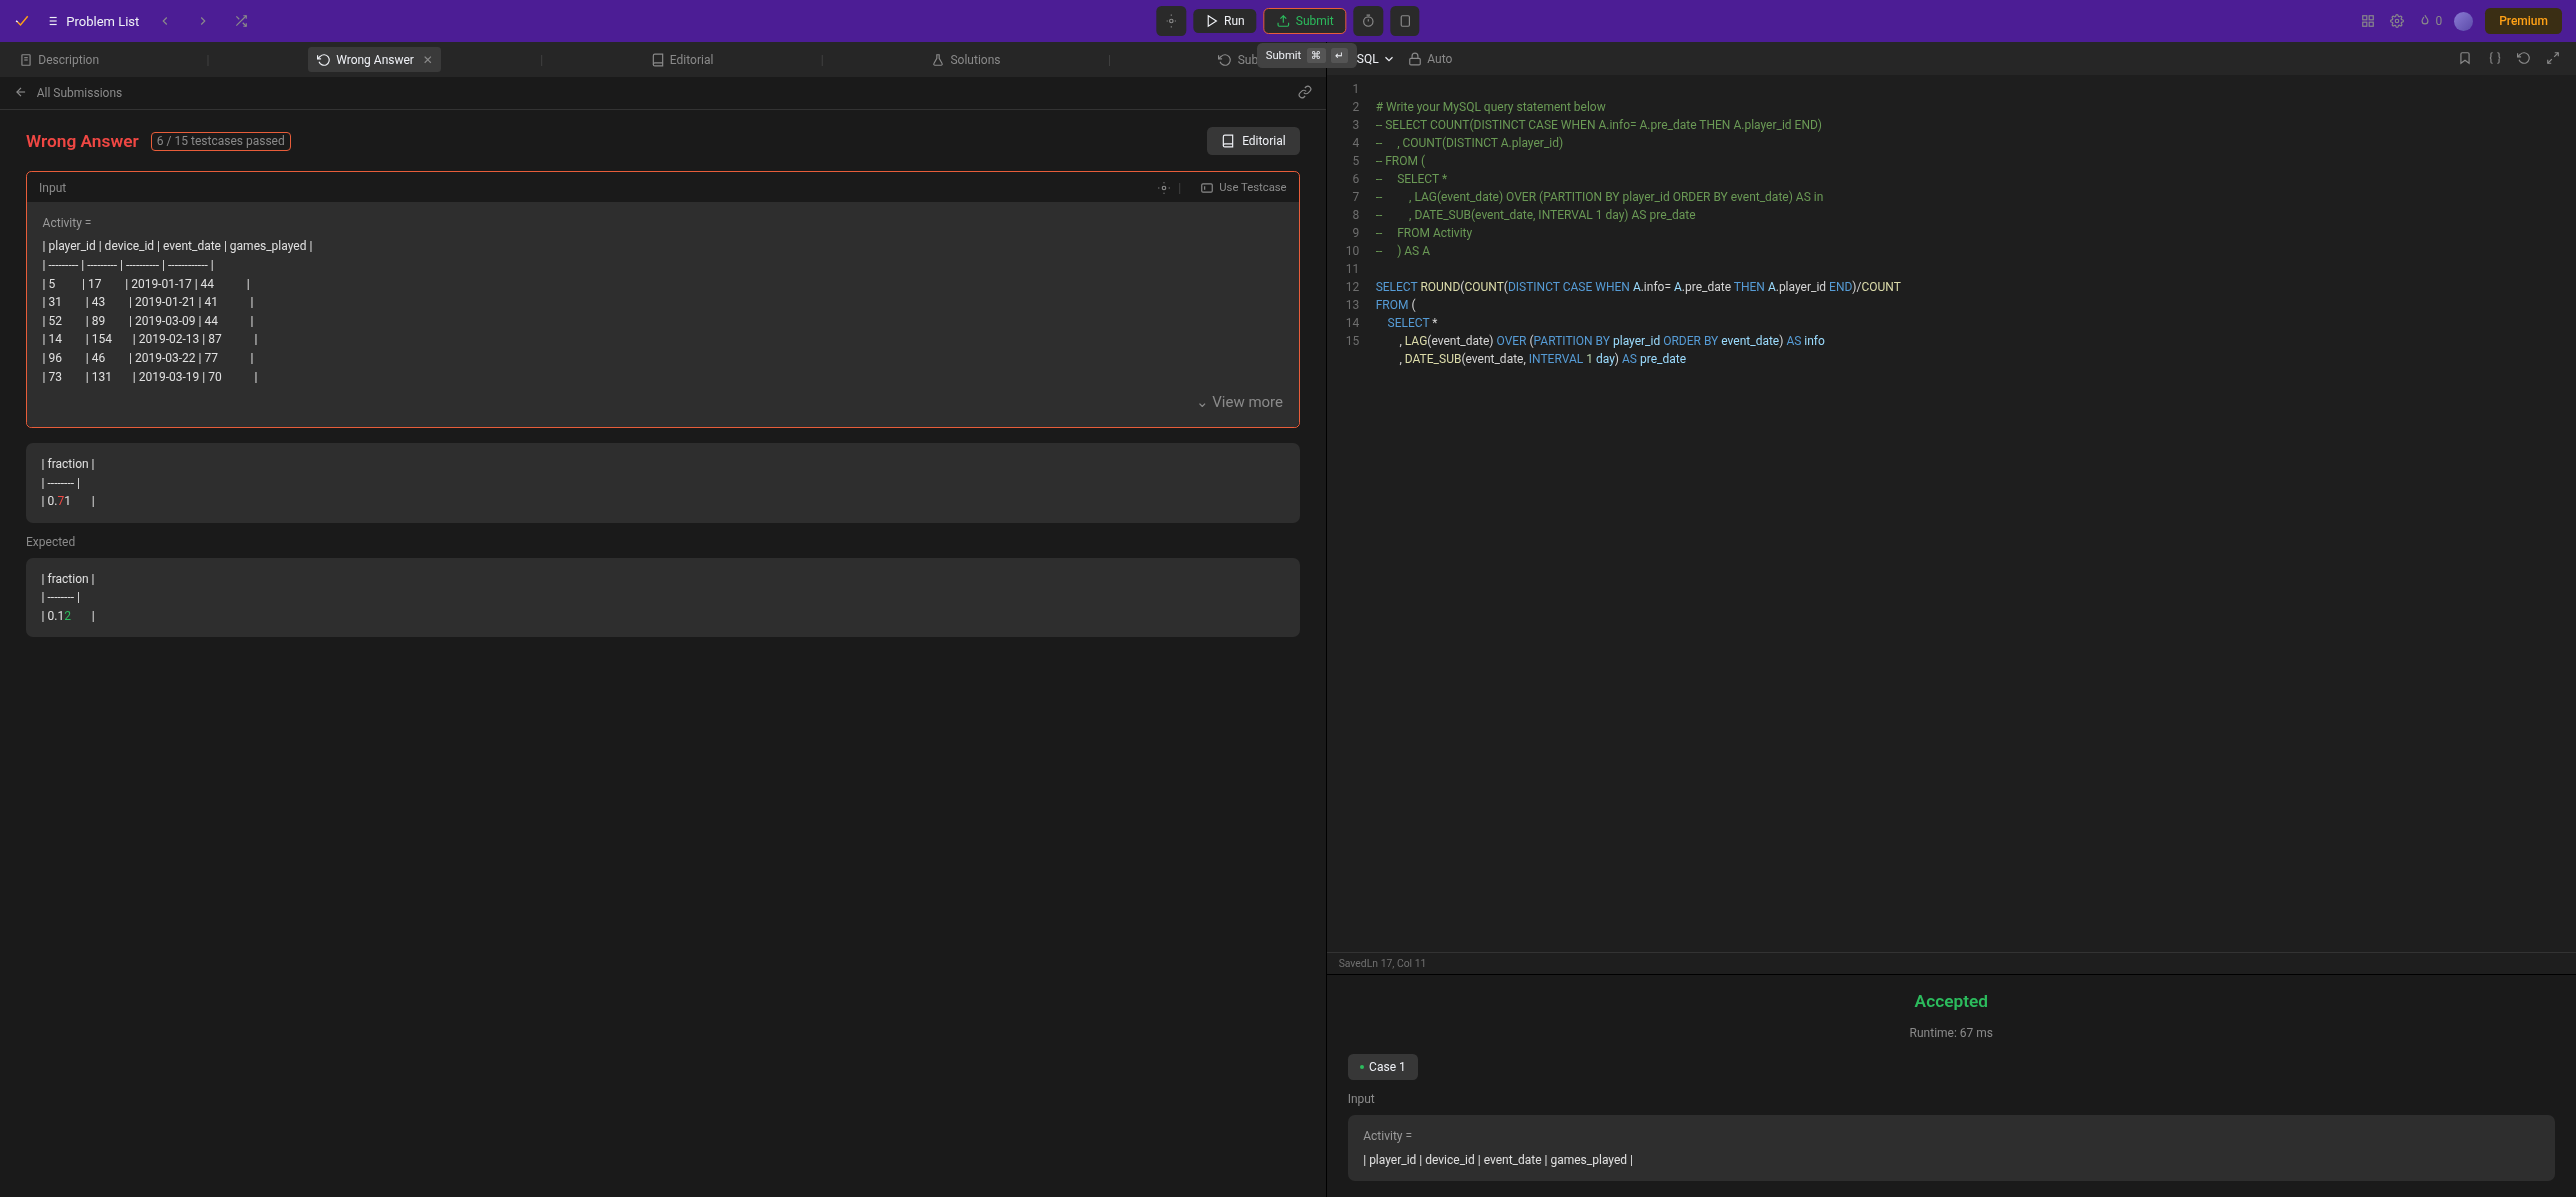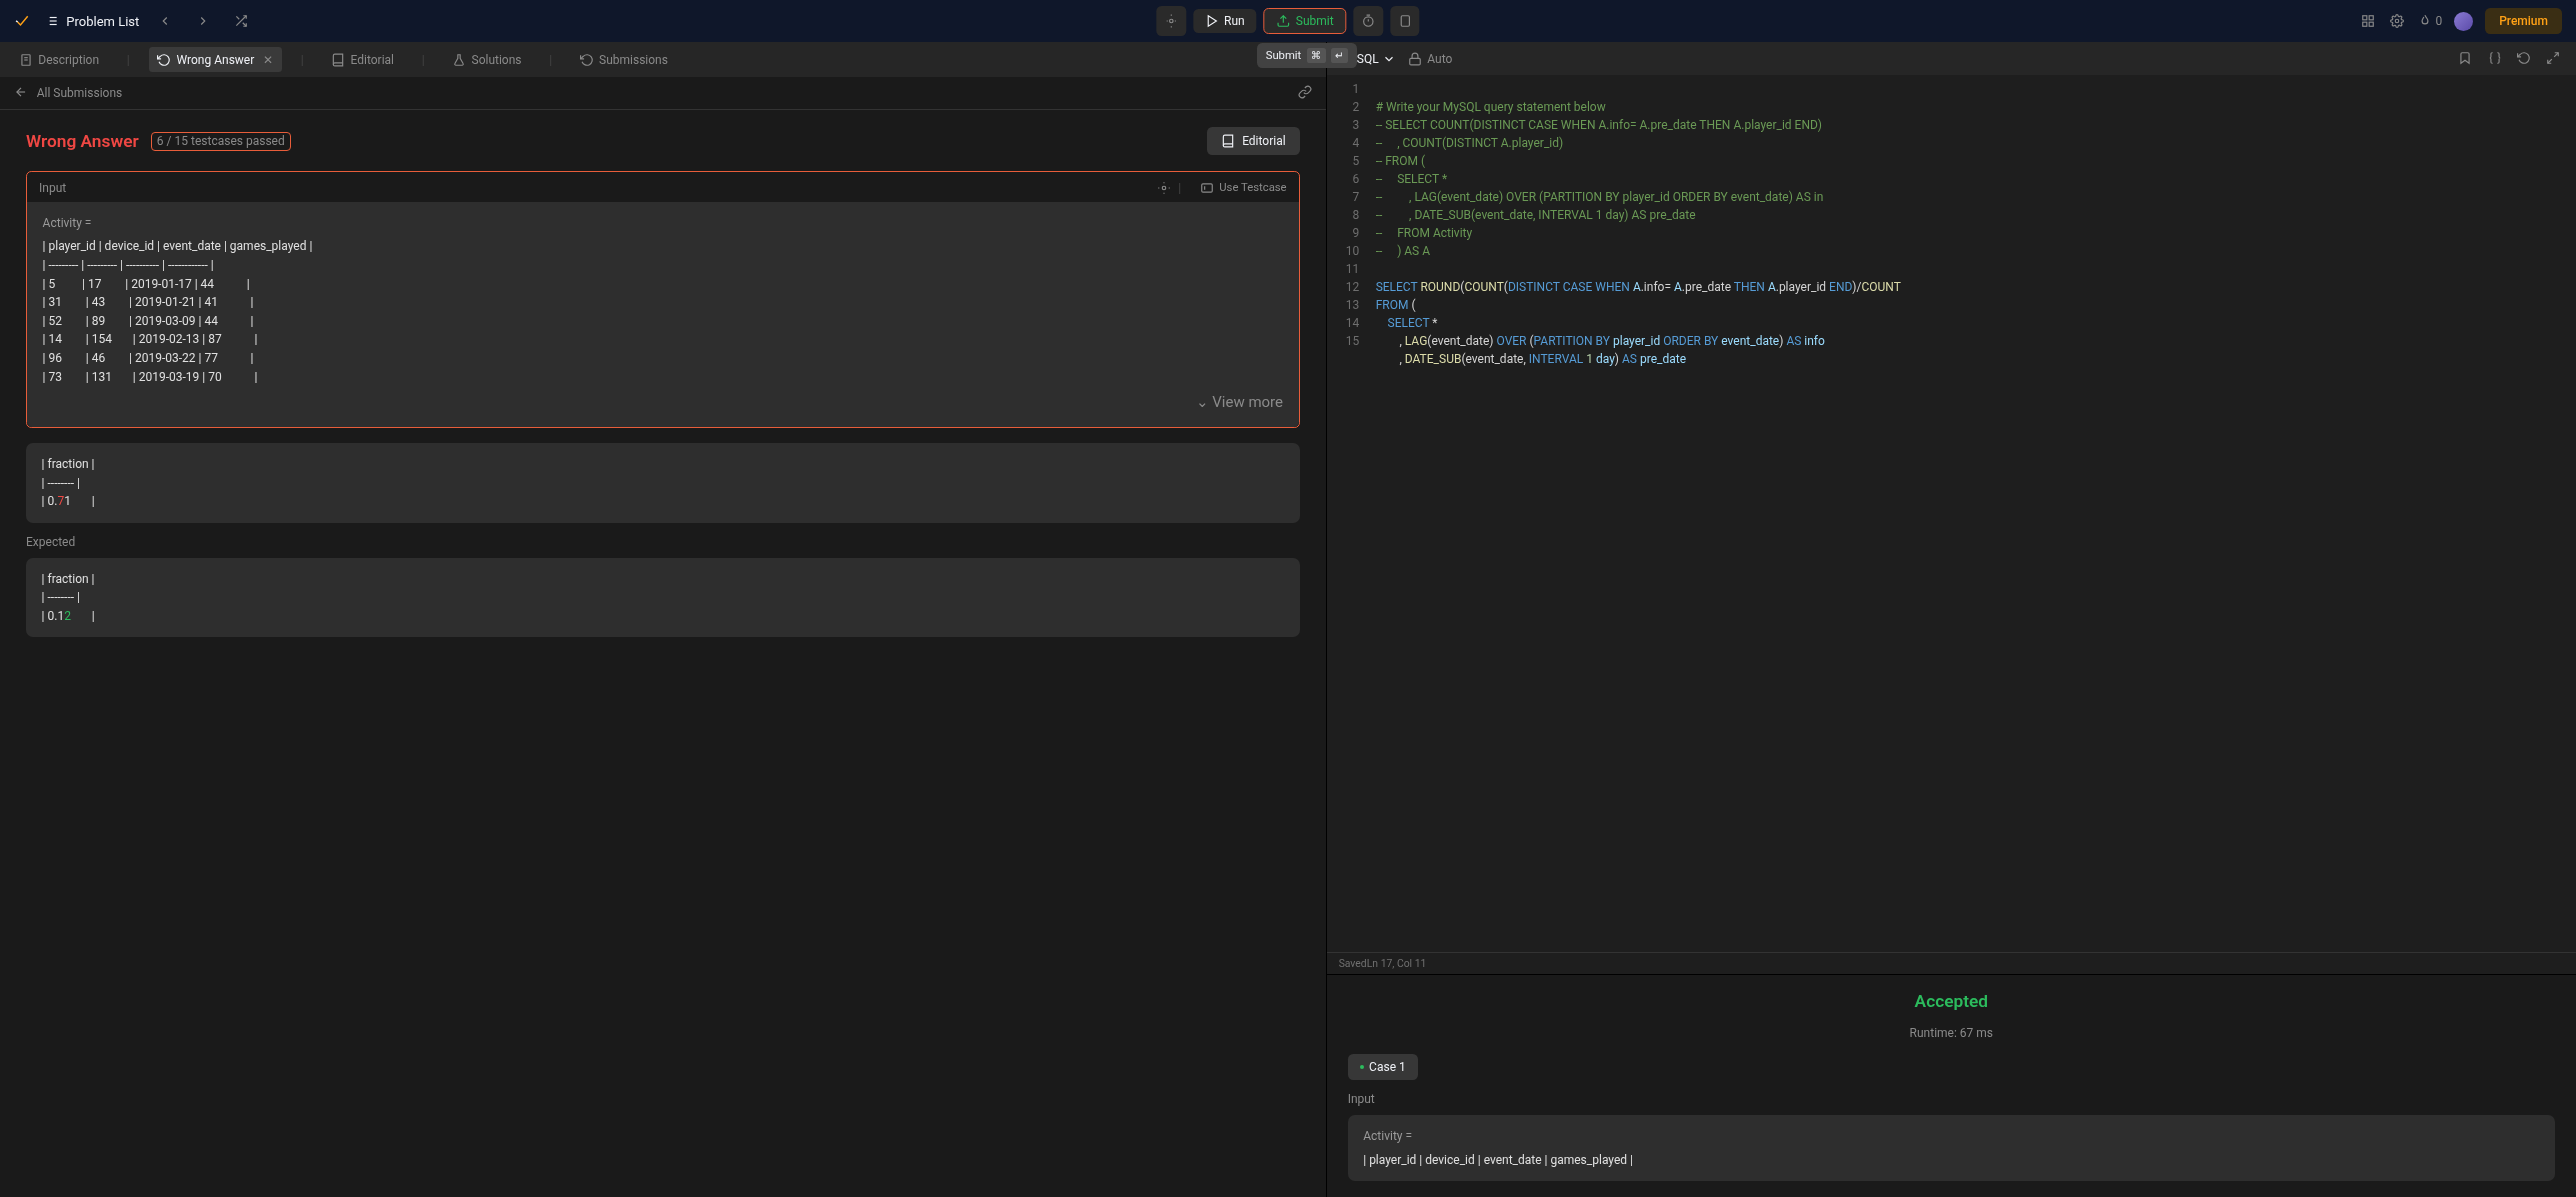--- a/index.html
+++ b/index.html
@@ -1,36 +1,36 @@
 <!DOCTYPE html>
 <html style="font-size:14px"><head>
 <meta charset="utf-8">
 <style>
 * { margin:0; padding:0; box-sizing:border-box; font-family:-apple-system,BlinkMacSystemFont,"Segoe UI",Roboto,sans-serif; }
 body { background:#0d0d0d; color:#eff1f6; font-size:12px; overflow:hidden; }
-.topbar { height:42px; background:#0f172a; display:flex; align-items:center; padding:0 14px; justify-content:space-between; }
+.topbar { height:42px; background:#4c1d95; display:flex; align-items:center; padding:0 14px; justify-content:space-between; }
 .tb-left { display:flex; align-items:center; gap:14px; }
 .tb-center { display:flex; align-items:center; gap:7px; position:absolute; left:50%; transform:translateX(-50%); }
 .tb-right { display:flex; align-items:center; gap:12px; }
 .logo { width:17.3px; height:17.3px; display:flex; align-items:center; }
 .plist { display:flex; align-items:center; gap:7px; color:#eff1f6; font-size:13px; }
 .navbtn { width:24px; height:24px; display:flex; align-items:center; justify-content:center; color:#8a8a8a; border-radius:3.5px; cursor:pointer; }
 .runbtn { display:flex; align-items:flex-end; gap:5.2px; padding:5.2px 12px; background:#2a2a2a; border-radius:5.2px; color:#eff1f6; font-size:12px; cursor:pointer; }
 .submitbtn { display:flex; align-items:center; gap:5.2px; padding:5.2px 12px; background:#2a2a2a; border-radius:5.2px; color:#2cbb5d; font-size:12px; cursor:pointer; border:1.7px solid #e85d3a; }
 .icbtn { width:29.5px; height:29.5px; display:flex; align-items:center; justify-content:center; background:#2a2a2a; border-radius:5.2px; color:#8a8a8a; cursor:pointer; }
 .toolicon { width:17.3px; height:17.3px; display:flex; align-items:center; justify-content:center; color:#8a8a8a; cursor:pointer; }
 .fire { display:flex; align-items:center; gap:3.5px; color:#8a8a8a; }
 .avatar { width:19px; height:19px; border-radius:50%; background:linear-gradient(135deg,#8b7bd4,#5a4aa8); }
 .premium { padding:6px 14px; background:#3a2e14; color:#ffa116; border-radius:5.2px; font-size:12px; font-weight:500; cursor:pointer; }
 .tooltip { position:absolute; top:43px; left:50%; transform:translateX(-31px); background:#424242; padding:5.2px 8.7px; border-radius:5.2px; display:flex; align-items:center; gap:5.2px; font-size:11.3px; z-index:100; }
 .kbd { background:#555; border-radius:2.6px; padding:0.9px 4.3px; font-size:10.4px; }
 .main { display:flex; height:calc(100vh - 42px); }
 .left-panel { width:51.5%; background:#1a1a1a; display:flex; flex-direction:column; border-right:0.9px solid #000; }
 .right-panel { width:48.5%; display:flex; flex-direction:column; }
-.tabs { height:35px; background:#262626; display:flex; align-items:center; padding:0 10.4px; gap:19px; }
+.tabs { height:35px; background:#262626; display:flex; align-items:center; padding:0 10.4px; gap:19px;justify-content:space-between; }
 .tab { display:flex; align-items:center; gap:5.2px; padding:5.2px 8.7px; color:#8a8a8a; font-size:12px; cursor:pointer; border-radius:3.5px; }
 .tab.active { color:#eff1f6; background:#3a3a3a; }
 .tab-ico { display:flex; align-items:center; }
 .tab-close { margin-left:3.5px; color:#8a8a8a; cursor:pointer; }
 .subhead { height:33px; display:flex; align-items:center; padding:0 14px; gap:8.7px; color:#8a8a8a; font-size:12px; border-bottom:0.9px solid #333; }
 .subhead .back { cursor:pointer; }
 .subhead .spacer { flex:1; }
 .content { flex:1; overflow-y:auto; padding:17.3px 26px; }
 .status-row { display:flex; align-items:center; gap:12px; margin-bottom:15.6px; }
 .wa-title { color:#ef4743; font-size:17.3px; font-weight:600; }

